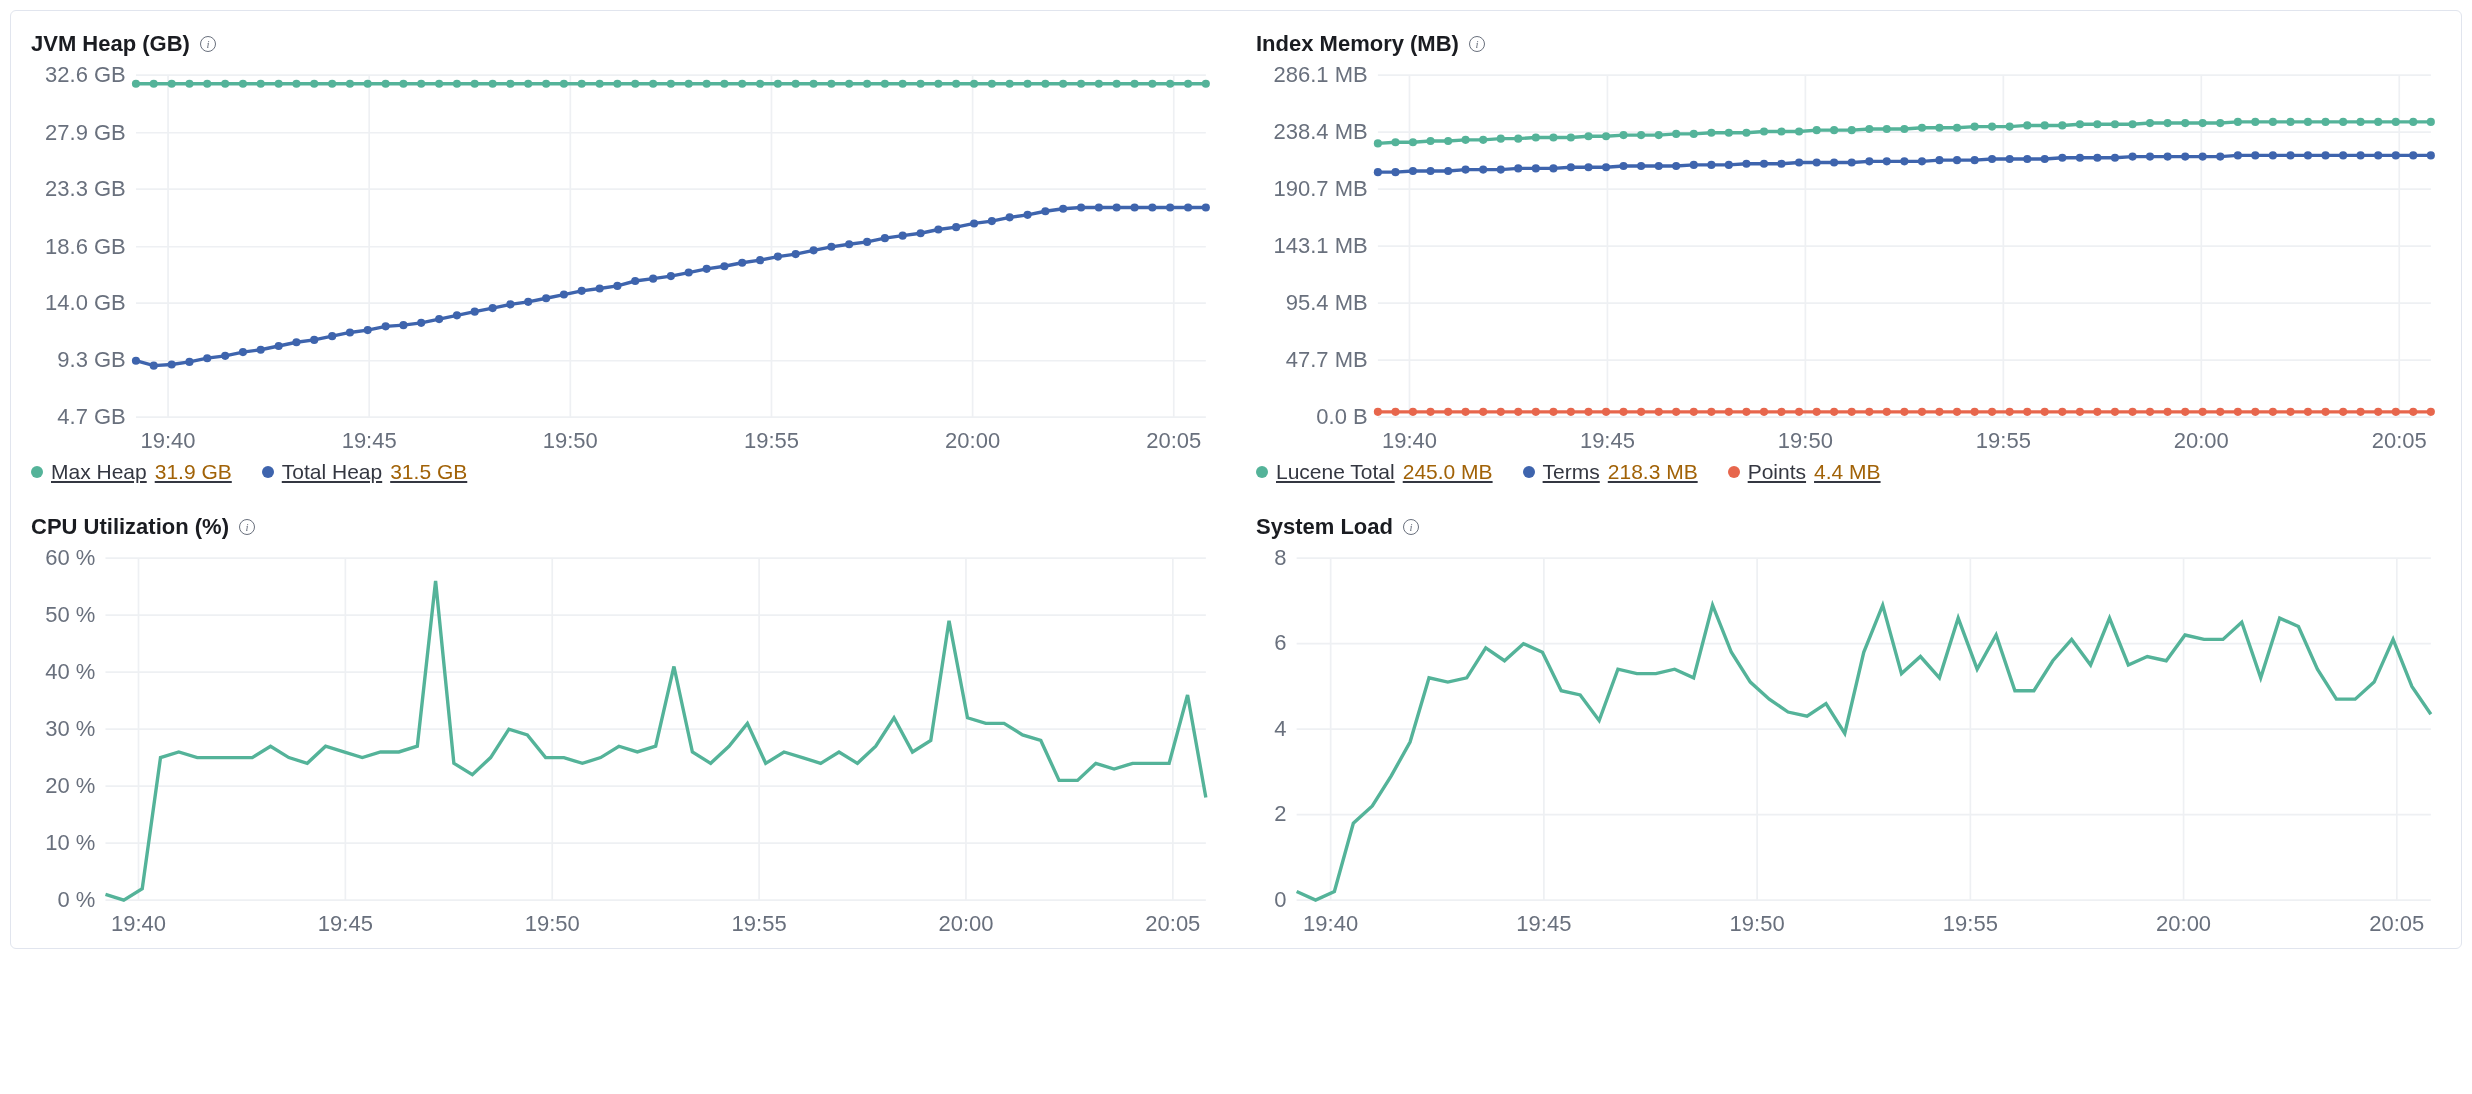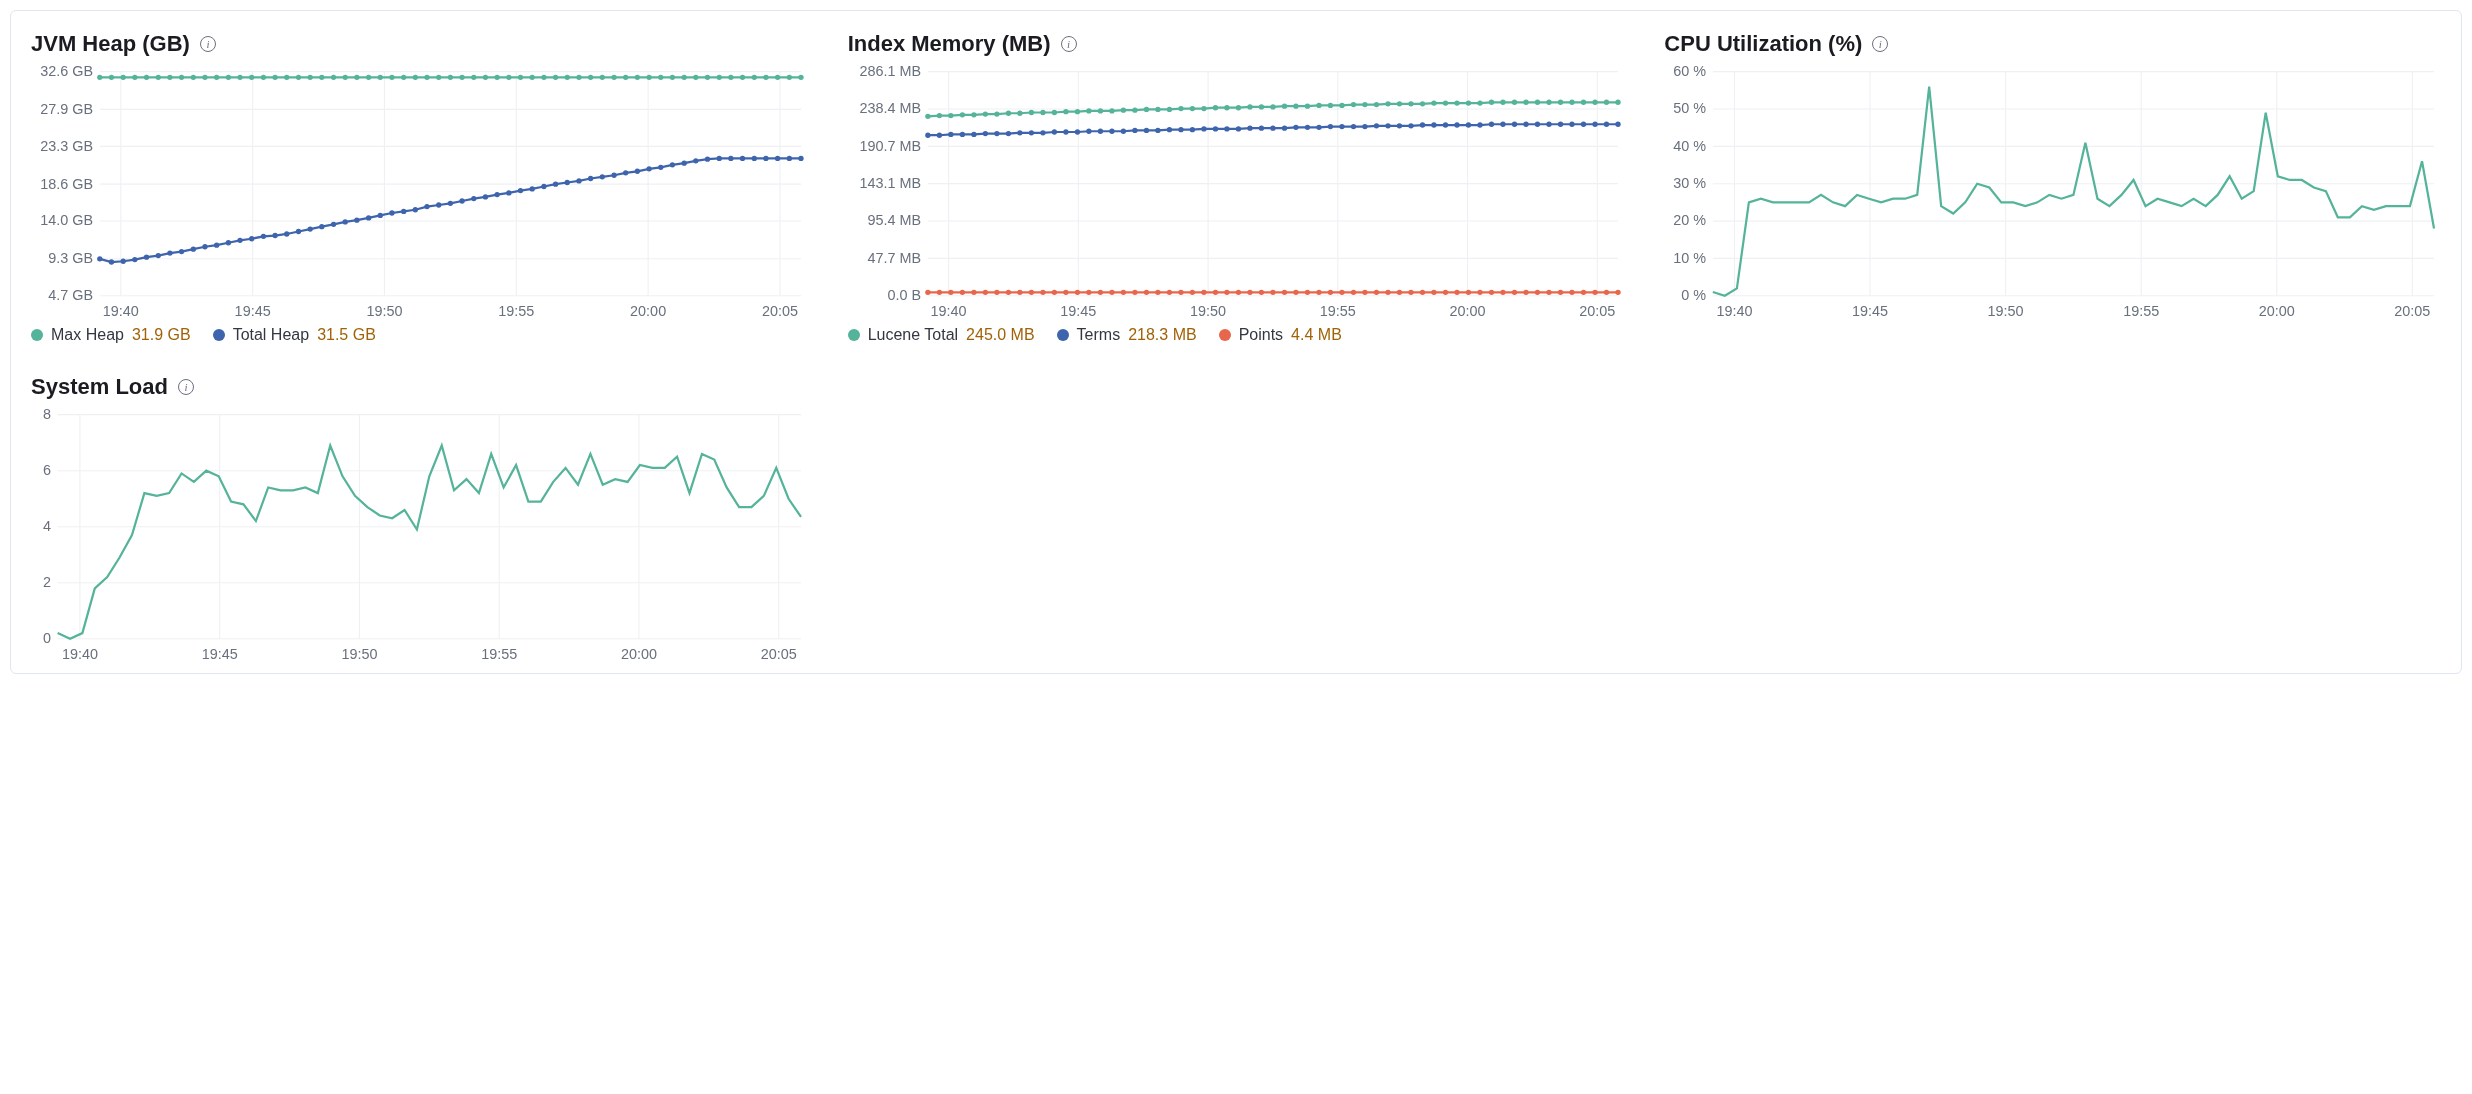--- a/index.html
+++ b/index.html
@@ -9,21 +9,21 @@
     color: #1a1c21;
     padding: 10px;
   }
   .dashboard {
     border: 1px solid #e1e5ee;
     border-radius: 6px;
     padding: 20px 20px 10px 20px;
   }
   .grid {
     display: grid;
-    grid-template-columns: 1fr 1fr 1fr;
+    grid-template-columns: 1fr 1fr;
     gap: 30px 40px;
   }
   .panel {}
   .panel-title {
     font-size: 22px;
     font-weight: 700;
     color: #1a1c21;
     display: flex;
     align-items: center;
     gap: 10px;
@@ -42,24 +42,25 @@
     font-family: Georgia, serif;
     color: #69707d;
     cursor: pointer;
   }
   .chart-area {
     position: relative;
     width: 100%;
   }
   .legend {
     display: flex;
-    gap: 22px;
+    gap: 30px;
     padding-top: 6px;
-    font-size: 16px;
+    font-size: 21px;
     color: #343741;
+    text-decoration: underline;
   }
   .legend-item {
     display: flex;
     align-items: center;
     gap: 8px;
   }
   .legend-dot {
     width: 12px; height: 12px;
     border-radius: 50%;
     display: inline-block;

